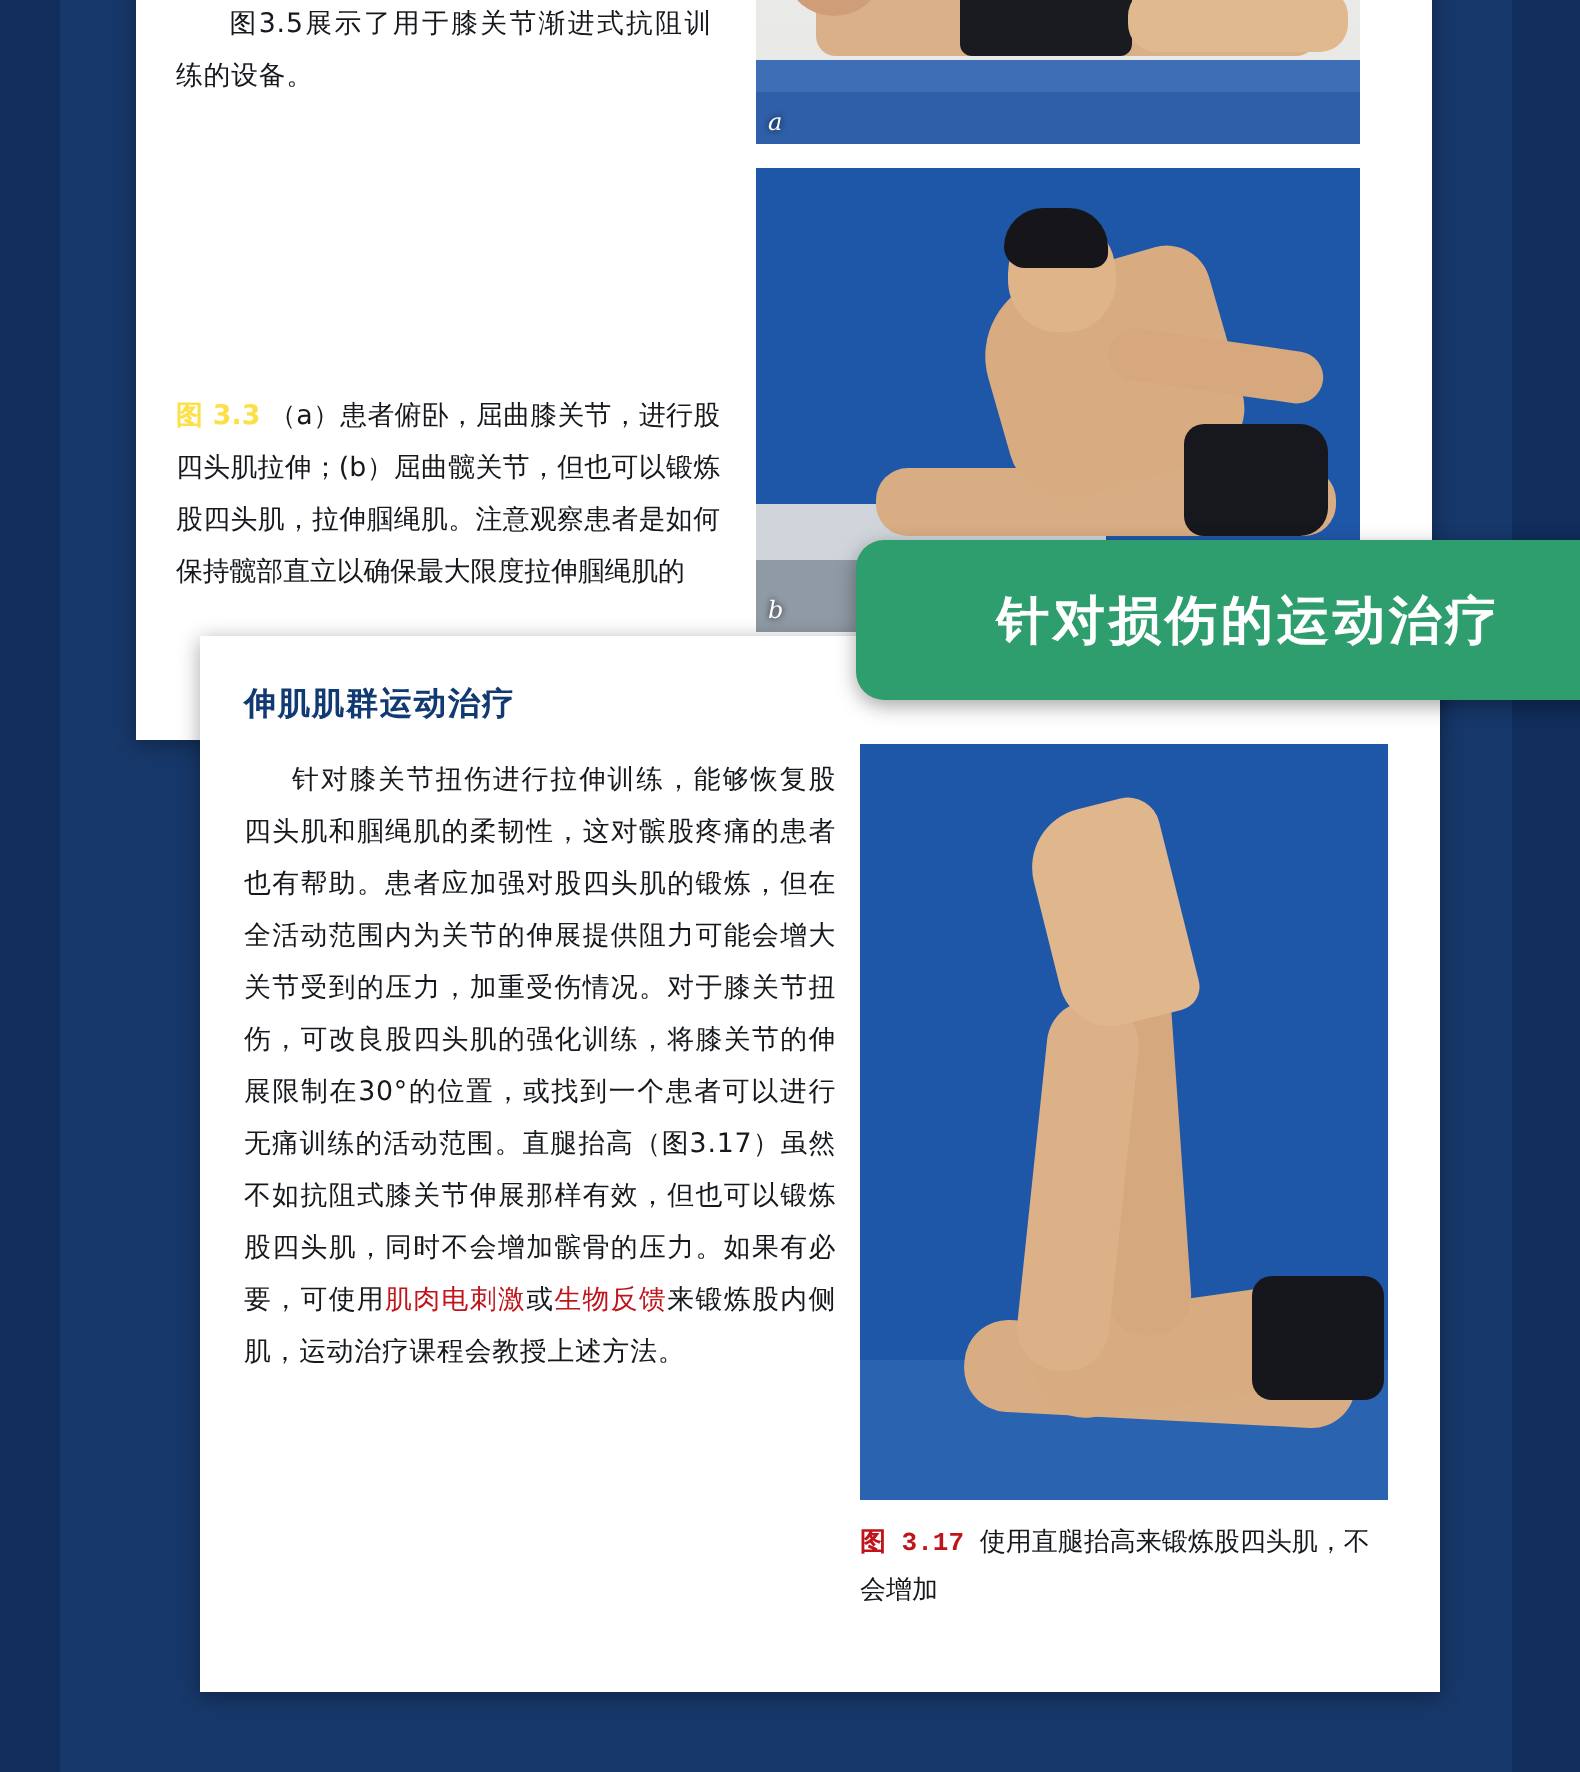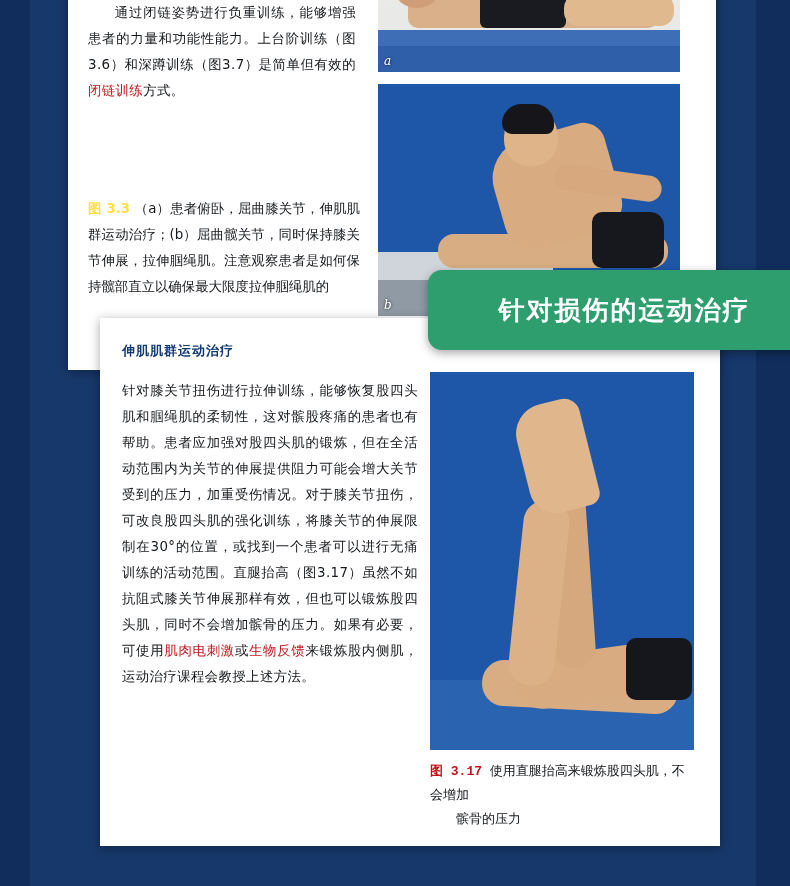--- a/index.html
+++ b/index.html
@@ -230,21 +230,21 @@
     font-weight: bold;
     letter-spacing: 2px;
   }
 
   
   #bottom-heading {
     position: absolute;
     left: 122px;
     top: 342px;
     font-family: "DejaVu Sans", "Liberation Sans", sans-serif;
-    font-size: 13px;
+    font-size: 16px;
     font-weight: bold;
     color: #123a72;
     letter-spacing: 1px;
   }
   #bottom-text {
     position: absolute;
     left: 122px;
     top: 378px;
     width: 296px;
     font-family: "DejaVu Sans", "Liberation Sans", sans-serif;
@@ -321,39 +321,40 @@
     line-height: 24px;
     color: #15181c;
   }
   #cap317 .capnum {
     color: #c0141b;
     font-weight: bold;
   }
   .cap-indent {
     display: block;
     text-indent: 2em;
+    margin-left: 24px;
   }
 </style>
 </head>
 <body>
 
 <div class="bg-wrap">
   <div class="bg-band-left"></div>
   <div class="bg-band-right"></div>
 </div>
 
 <div class="sheet" id="sheet-top"></div>
 
 <div class="text-col" id="top-text">
-  <div class="para indent">通过闭链姿势进行负重训练，能够增强患者的力量和功能性能力。上台阶训练（图3.6）和深蹲训练（图3.7）是简单但有效的<span class="red-em">闭链训练</span>方式。</div>
+  <div class="para indent">图3.5展示了用于膝关节渐进式抗阻训练的设备。</div>
 </div>
 
 <div id="cap33">
   <span class="fig-ref">图 3.3</span>
-  <span>（a）患者俯卧，屈曲膝关节，伸肌肌群运动治疗；(b）屈曲髋关节，同时保持膝关节伸展，拉伸腘绳肌。注意观察患者是如何保持髋部直立以确保最大限度拉伸腘绳肌的</span>
+  <span>（a）患者俯卧，屈曲膝关节，进行股四头肌拉伸；(b）屈曲髋关节，但也可以锻炼股四头肌，拉伸腘绳肌。注意观察患者是如何保持髋部直立以确保最大限度拉伸腘绳肌的</span>
 </div>
 
 <div class="photo" id="photo-a">
 
   <div class="matA"></div>
   <div class="matA2"></div>
   <div class="bodyA"></div>
   <div class="shortA"></div>
   <div class="legA"></div>
   <div class="handA"></div>
@@ -386,18 +387,17 @@
   <div class="p317-thigh"></div>
   <div class="p317-raiseleg"></div>
   <div class="p317-shin"></div>
   <div class="p317-foot"></div>
   <div class="p317-short"></div>
 </div>
 
 <div id="cap317">
   <span class="capnum">图 3.17</span>
   <span>使用直腿抬高来锻炼股四头肌，不会增加</span>
-  <span class="cap-indent">髌骨的压力</span>
 </div>
 
 <div id="banner">
   <span class="banner-text">针对损伤的运动治疗</span>
 </div>
 
 </body></html>

